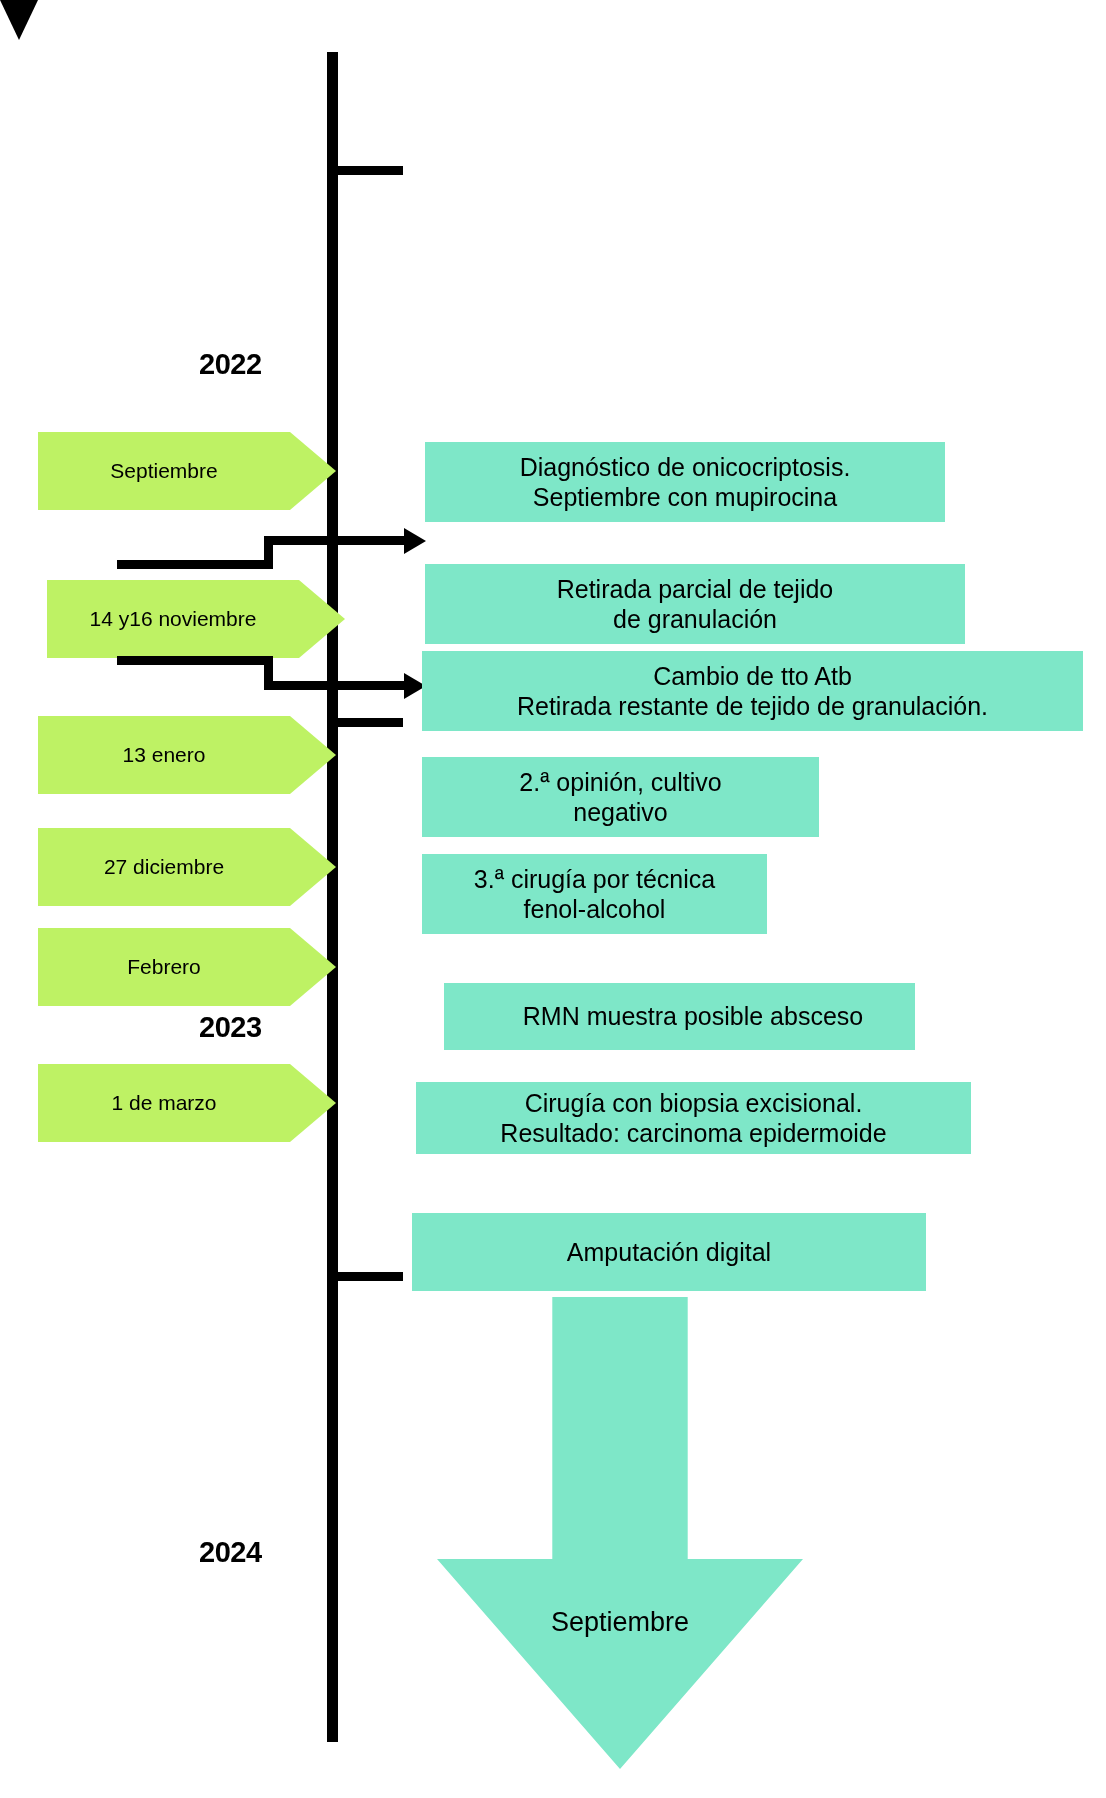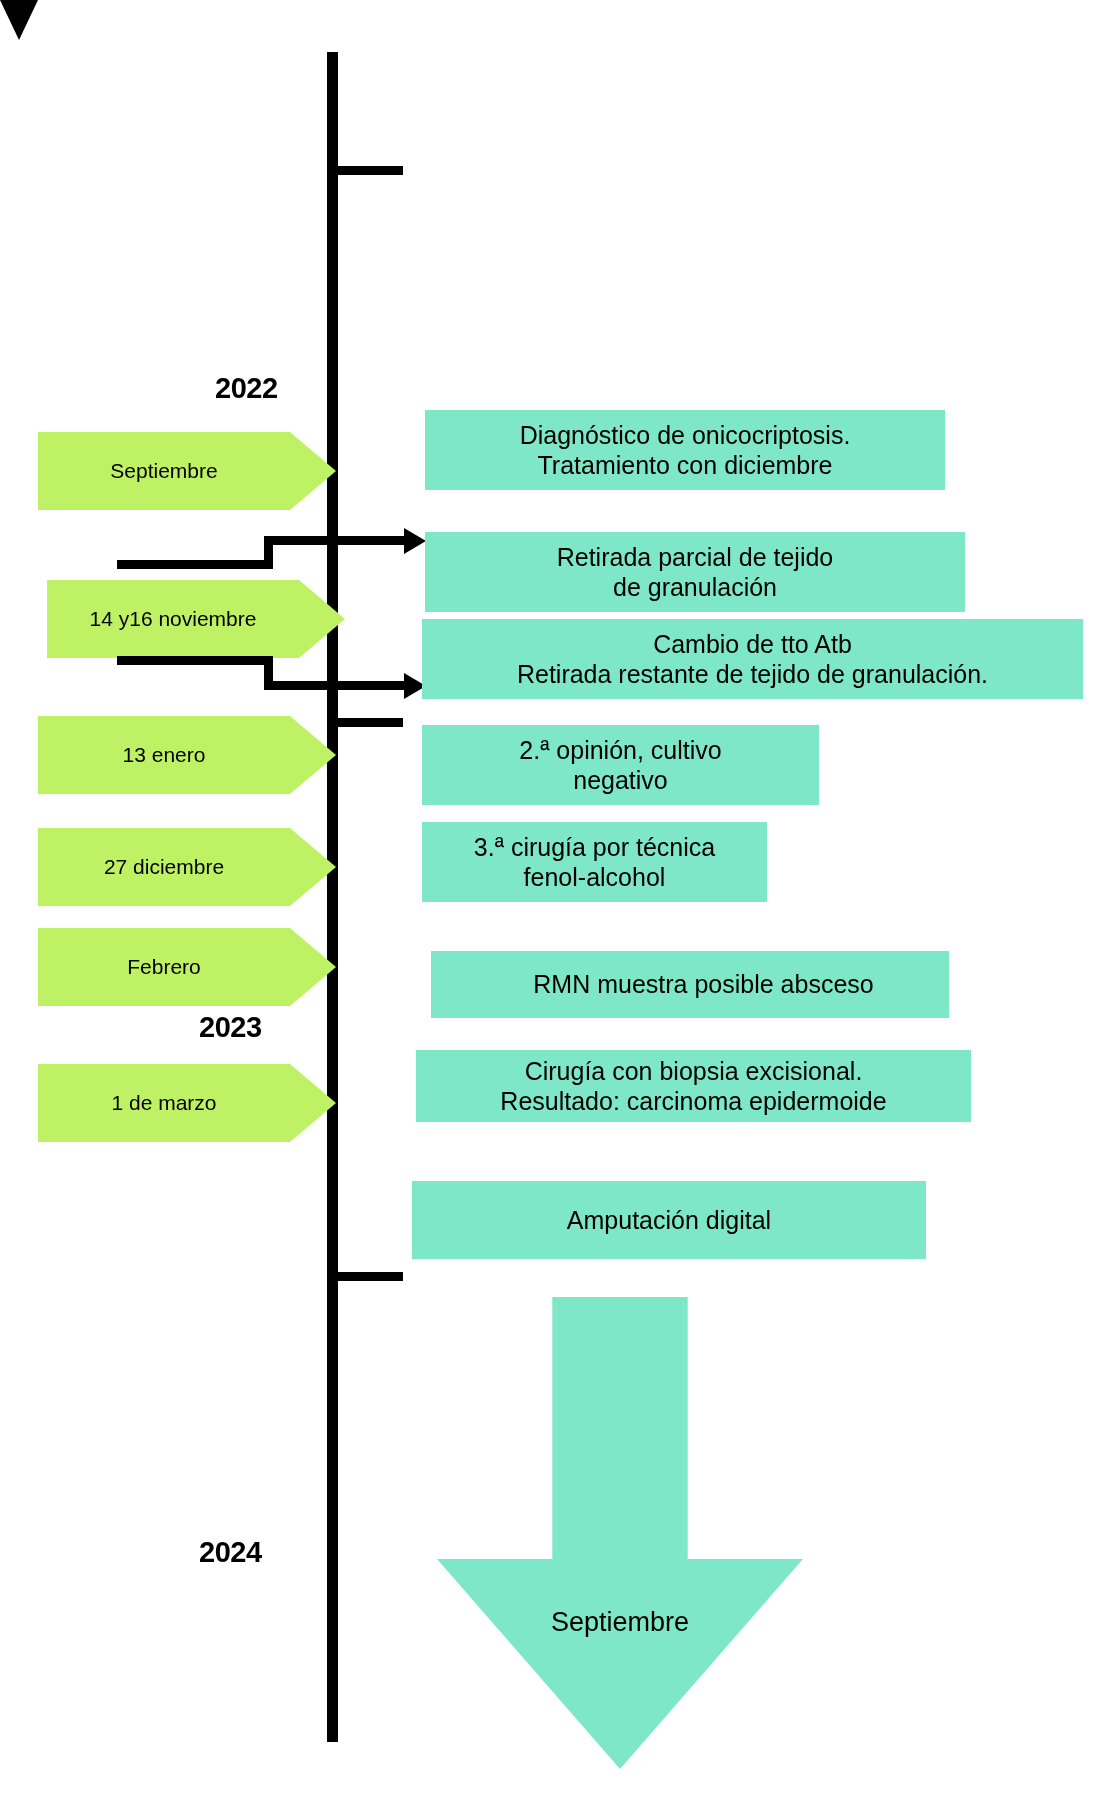--- a/index.html
+++ b/index.html
@@ -77,20 +77,21 @@
     background: #7EE7C8;
     color: #000000;
     font-size: 25px;
     line-height: 1.22;
     display: flex;
     align-items: center;
     justify-content: center;
     text-align: center;
     box-sizing: border-box;
     padding: 2px 6px;
+    margin-top: 32px;
   }
 
   
   .conn {
     position: absolute;
     background: #000000;
   }
   .conn-head {
     position: absolute;
     width: 0;
@@ -126,21 +127,21 @@
 
 <div id="canvas">
 
   <div class="spine spine-line"></div>
   <div class="spine-head"></div>
 
   <div class="tick" style="left:327px; top:166px; width:76px;"></div>
   <div class="tick" style="left:327px; top:718px; width:76px;"></div>
   <div class="tick" style="left:327px; top:1272px; width:76px;"></div>
 
-  <div class="year" style="left:215px; top:348px;margin-top:24px;">2022</div>
+  <div class="year" style="left:199px; top:348px;">2022</div>
   <div class="year" style="left:199px; top:1011px;">2023</div>
   <div class="year" style="left:199px; top:1536px;">2024</div>
 
   <div class="chevron" style="left:38px; top:432px; width:298px; height:78px;">Septiembre</div>
 
   <div class="chevron" style="left:47px; top:580px; width:298px; height:78px;">14 y16 noviembre</div>
 
   <div class="chevron" style="left:38px; top:716px; width:298px; height:78px;">13 enero</div>
 
   <div class="chevron" style="left:38px; top:828px; width:298px; height:78px;">27 diciembre</div>
@@ -156,21 +157,21 @@
   <div class="conn-head" style="left:404px; top:528px;"></div>
 
   <div class="conn" style="left:117px; top:656px; width:156px; height:9px;"></div>
   <div class="conn" style="left:264px; top:656px; width:9px; height:33px;"></div>
   <div class="conn" style="left:264px; top:681px; width:144px; height:9px;"></div>
   <div class="conn-head" style="left:404px; top:673px;"></div>
 
   <div class="event" style="left:425px; top:410px; width:520px; height:80px;">
     <div>
       <div>Diagnóstico de onicocriptosis.</div>
-      <div>Tratamiento con diciembre</div>
+      <div>Septiembre con mupirocina</div>
     </div>
   </div>
 
   <div class="event" style="left:425px; top:532px; width:540px; height:80px;">
     <div>
       <div>Retirada parcial de tejido</div>
       <div>de granulación</div>
     </div>
   </div>
 
@@ -188,21 +189,21 @@
     </div>
   </div>
 
   <div class="event" style="left:422px; top:822px; width:345px; height:80px;">
     <div>
       <div>3.ª cirugía por técnica</div>
       <div>fenol-alcohol</div>
     </div>
   </div>
 
-  <div class="event" style="left:431px; top:951px; width:518px; height:67px;padding-left:33px;">
+  <div class="event" style="left:444px; top:951px; width:471px; height:67px;padding-left:33px;">
     <div>
       <div>RMN muestra posible absceso</div>
     </div>
   </div>
 
   <div class="event" style="left:416px; top:1050px; width:555px; height:72px;">
     <div>
       <div>Cirugía con biopsia excisional.</div>
       <div>Resultado: carcinoma epidermoide</div>
     </div>

